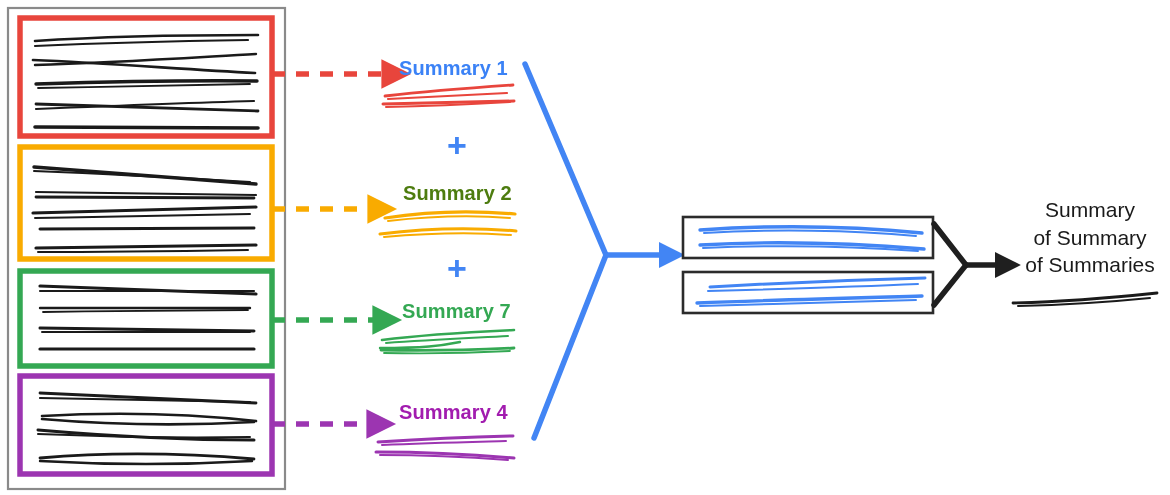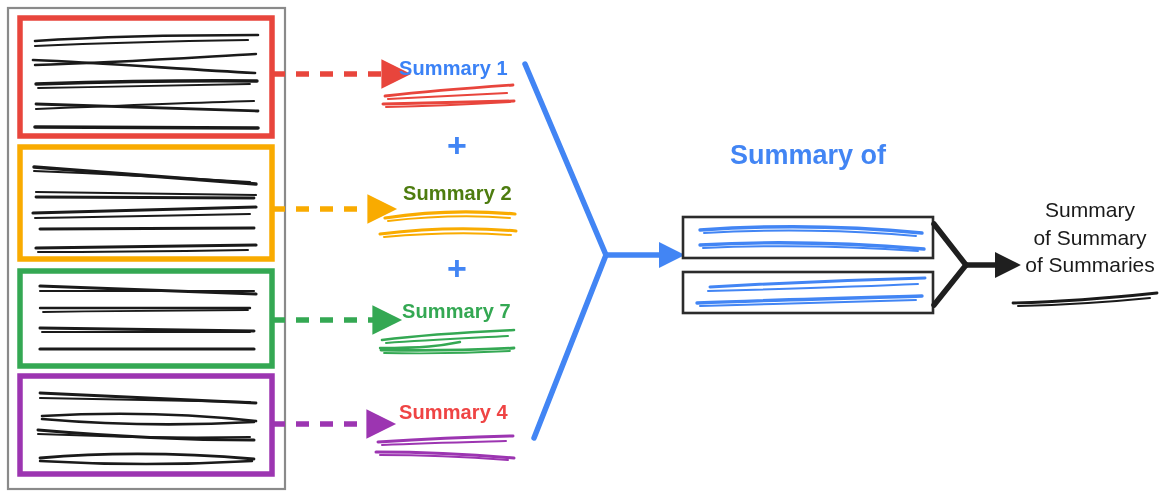--- a/index.html
+++ b/index.html
@@ -220,24 +220,23 @@
   <div class="lbl summary-label" style="left:399px; top:58px; color:#3b82f6;">Summary 1</div>
 
   <div class="plus" style="left:447px; top:128px;">+</div>
 
   <div class="lbl summary-label" style="left:403px; top:183px; color:#4d7c0f;">Summary 2</div>
 
   <div class="plus" style="left:447px; top:251px;">+</div>
 
   <div class="lbl summary-label" style="left:402px; top:301px; color:#34A853;">Summary 7</div>
 
-  <div class="lbl summary-label" style="left:399px; top:402px; color:#ef4444;">Summary 4</div>
+  <div class="lbl summary-label" style="left:399px; top:402px; color:#a21caf;">Summary 4</div>
 
   <div class="sos-label" style="position:absolute; left:668px; top:138px;">
-    <div>Summary of</div>
   </div>
 
   <div class="final-label" style="position:absolute; left:1000px; top:196px;">
     <div>Summary</div>
     <div>of Summary</div>
     <div>of Summaries</div>
   </div>
 
 </div>
 

